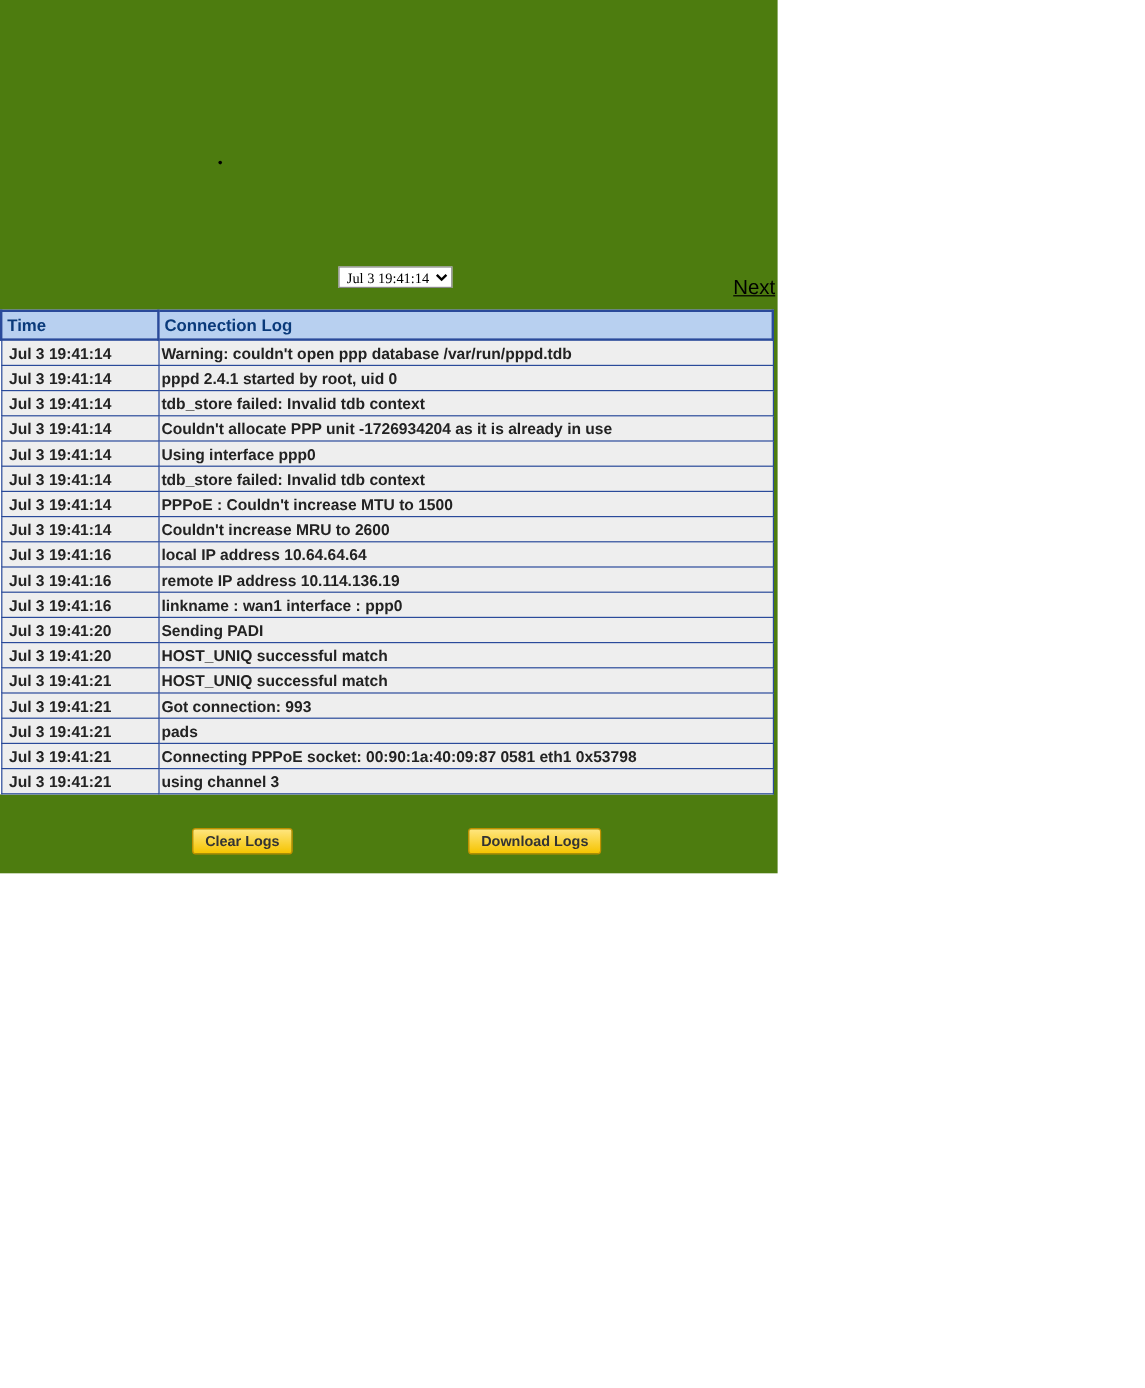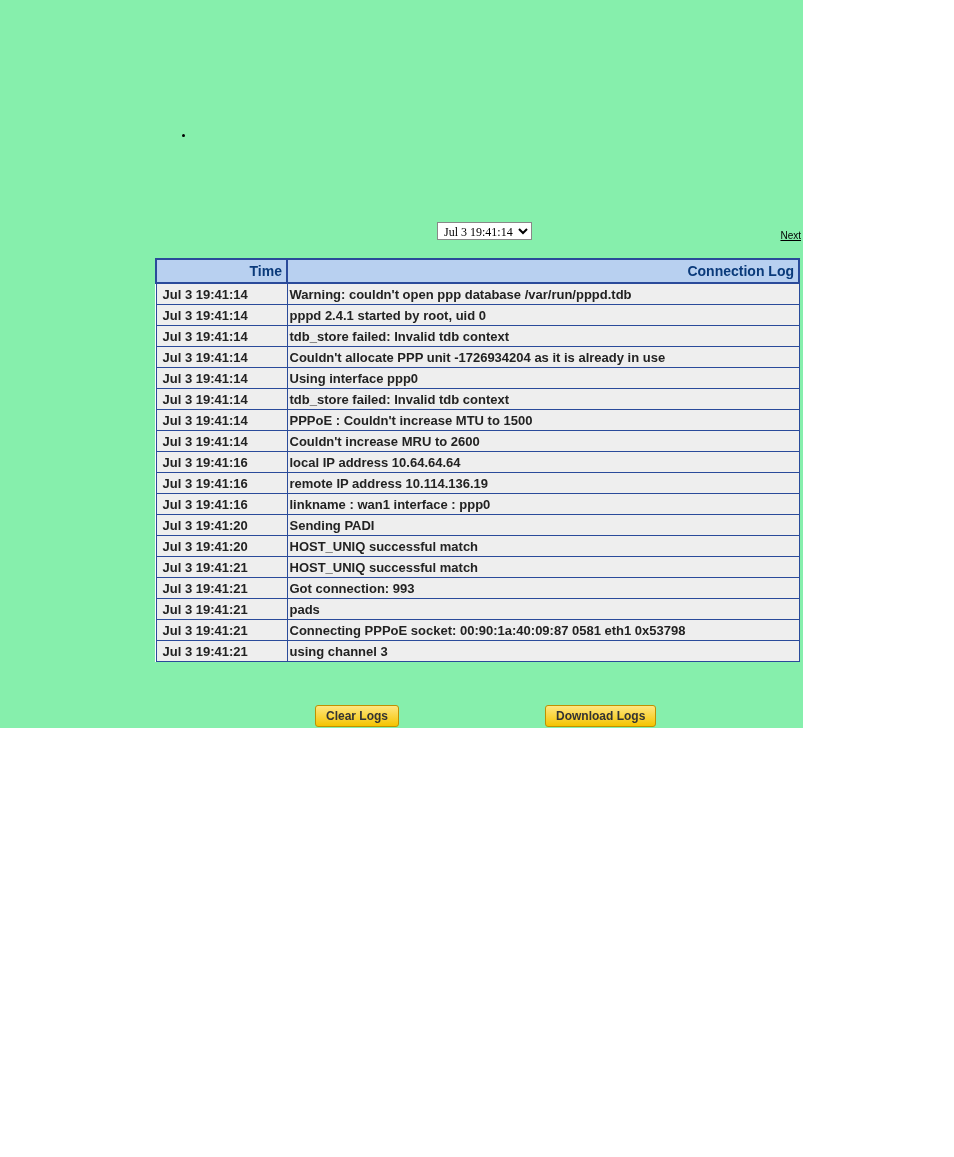--- a/index.html
+++ b/index.html
@@ -5,23 +5,22 @@
     body {
       margin: 0;
       padding: 0;
       font-family: Arial, Helvetica, sans-serif;
       font-size: 13px;
       background: #fff;
       width: 954px;
     }
     .page-container {
       padding-top: 222px;
-      padding-left: 155px;
       width: 648px;
-      background: #86efac;
+      background: #4d7c0f;
       padding-bottom: 12px;
     }
     .top-row {
       position: relative;
       height: 26px;
       margin-bottom: 10px;
     }
     .time-select {
       position: absolute;
       left: 282px;
@@ -32,34 +31,34 @@
       border: 1px solid #888;
       padding: 1px 2px;
       height: 18px;
     }
     .next-link {
       position: absolute;
       right: 2px;
       top: 8px;
       text-decoration: underline;
       color: #000;
-      font-size: 10px;
+      font-size: 17px;
       cursor: pointer;
     }
     table.log-table {
       border-collapse: collapse;
       width: 645px;
       background: #fff;
     }
     table.log-table th {
       background: #b8d0f0;
       color: #0a3a7a;
       font-weight: bold;
       font-size: 14px;
-      text-align: right;
+      text-align: left;
       border: 2px solid #2a4a9a;
       padding: 3px 4px;
     }
     table.log-table td {
       border: 1px solid #2a4a9a;
       padding: 2px 4px;
       font-size: 13px;
       font-weight: bold;
       color: #222;
       background: #eeeeee;
@@ -83,21 +82,20 @@
       display: inline-block;
       background: linear-gradient(#ffe680, #f5c400);
       border: 1px solid #c09000;
       border-radius: 3px;
       font-weight: bold;
       font-size: 12px;
       color: #333;
       padding: 3px 10px;
       cursor: pointer;
       font-family: Arial, sans-serif;
-      margin-top: 15px;
     }
     .pill-btn.clear {
       position: absolute;
       left: 160px;
     }
     .pill-btn.download {
       position: absolute;
       left: 390px;
     }
     .dot {

